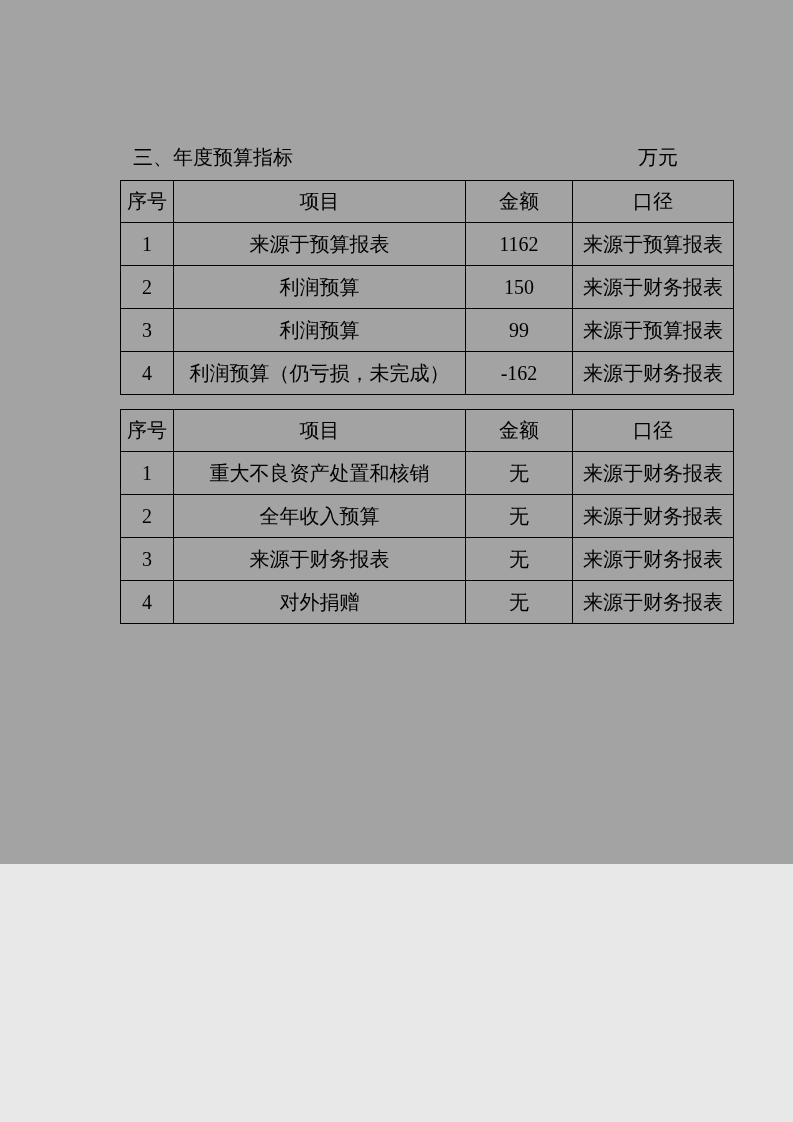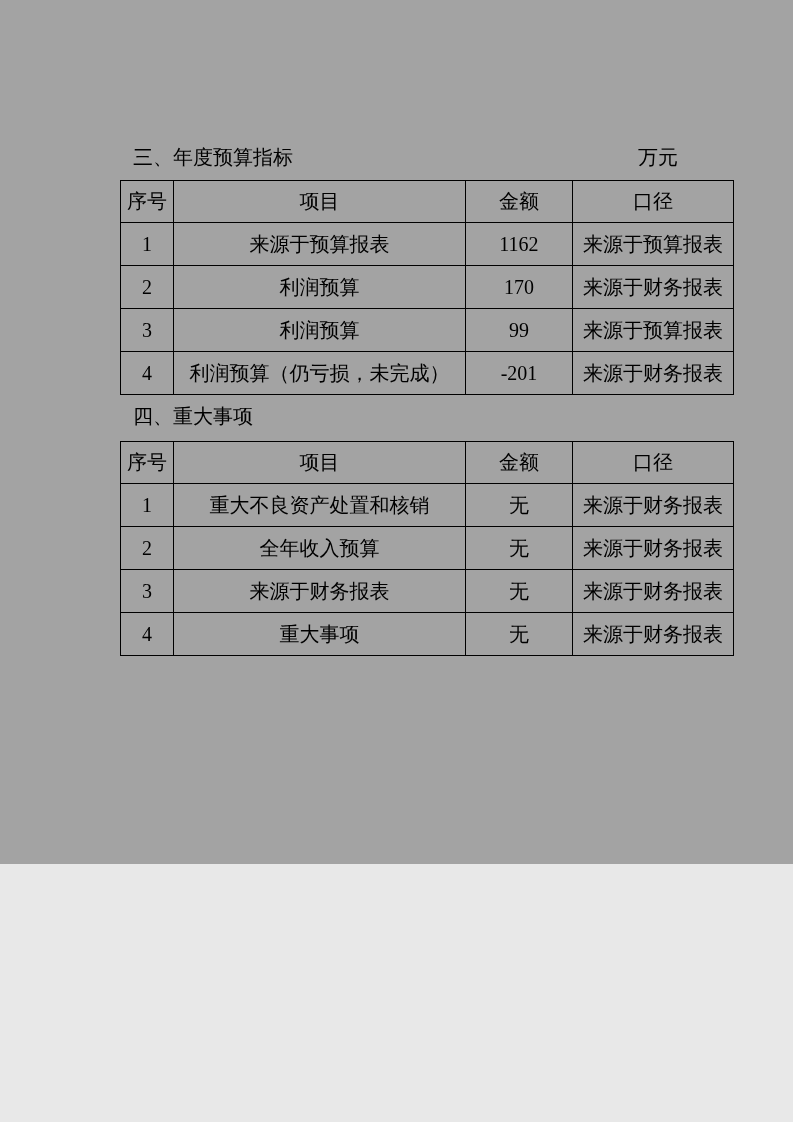--- a/index.html
+++ b/index.html
@@ -89,41 +89,38 @@
         <tbody>
           <tr>
             <td>1</td>
             <td>来源于预算报表</td>
             <td>1162</td>
             <td>来源于预算报表</td>
           </tr>
           <tr>
             <td>2</td>
             <td>利润预算</td>
-            <td>170</td>
+            <td>150</td>
             <td>来源于财务报表</td>
           </tr>
           <tr>
             <td>3</td>
             <td>利润预算</td>
             <td>99</td>
             <td>来源于预算报表</td>
           </tr>
           <tr>
             <td>4</td>
             <td>利润预算（仍亏损，未完成）</td>
-            <td>-201</td>
+            <td>-162</td>
             <td>来源于财务报表</td>
           </tr>
         </tbody>
       </table>
 
-    <div class="section-heading heading-2">
-      <span>四、重大事项</span>
-    </div>
 
     <table class="doc-table second">
       <colgroup>
         <col class="c-index">
           <col class="c-item">
           <col class="c-amount">
           <col class="c-source">
       </colgroup>
     <thead>
           <tr>
@@ -147,21 +144,21 @@
             <td>来源于财务报表</td>
           </tr>
           <tr>
             <td>3</td>
             <td>来源于财务报表</td>
             <td>无</td>
             <td>来源于财务报表</td>
           </tr>
           <tr>
             <td>4</td>
-            <td>重大事项</td>
+            <td>对外捐赠</td>
             <td>无</td>
             <td>来源于财务报表</td>
           </tr>
         </tbody>
       </table>
 
   </div>
 </div>
 
 </body></html>

